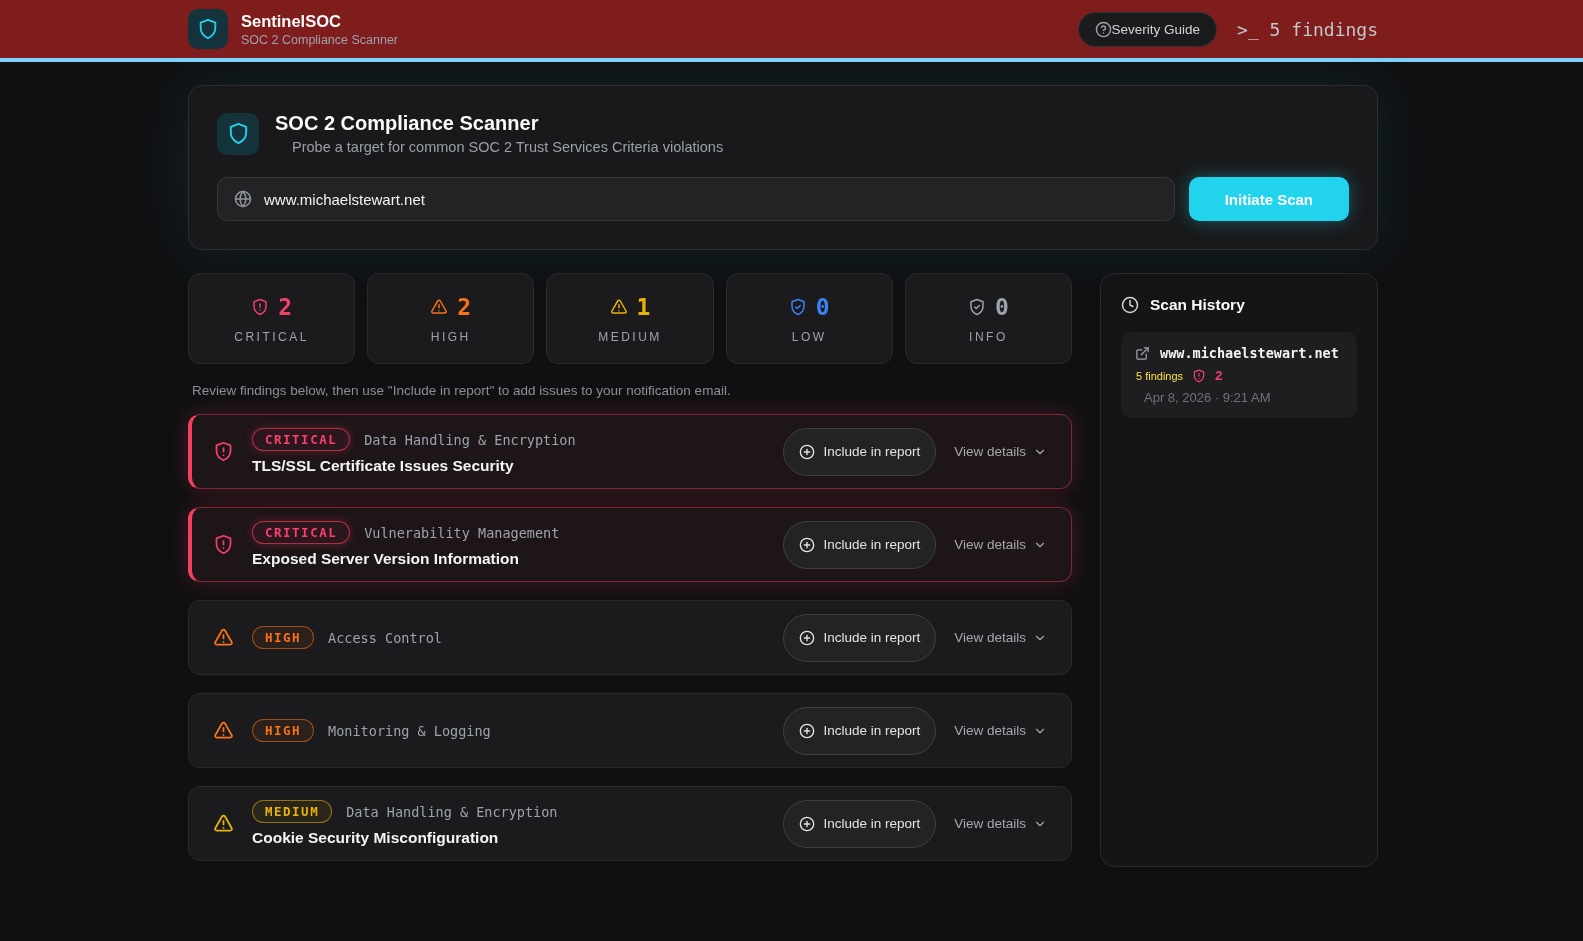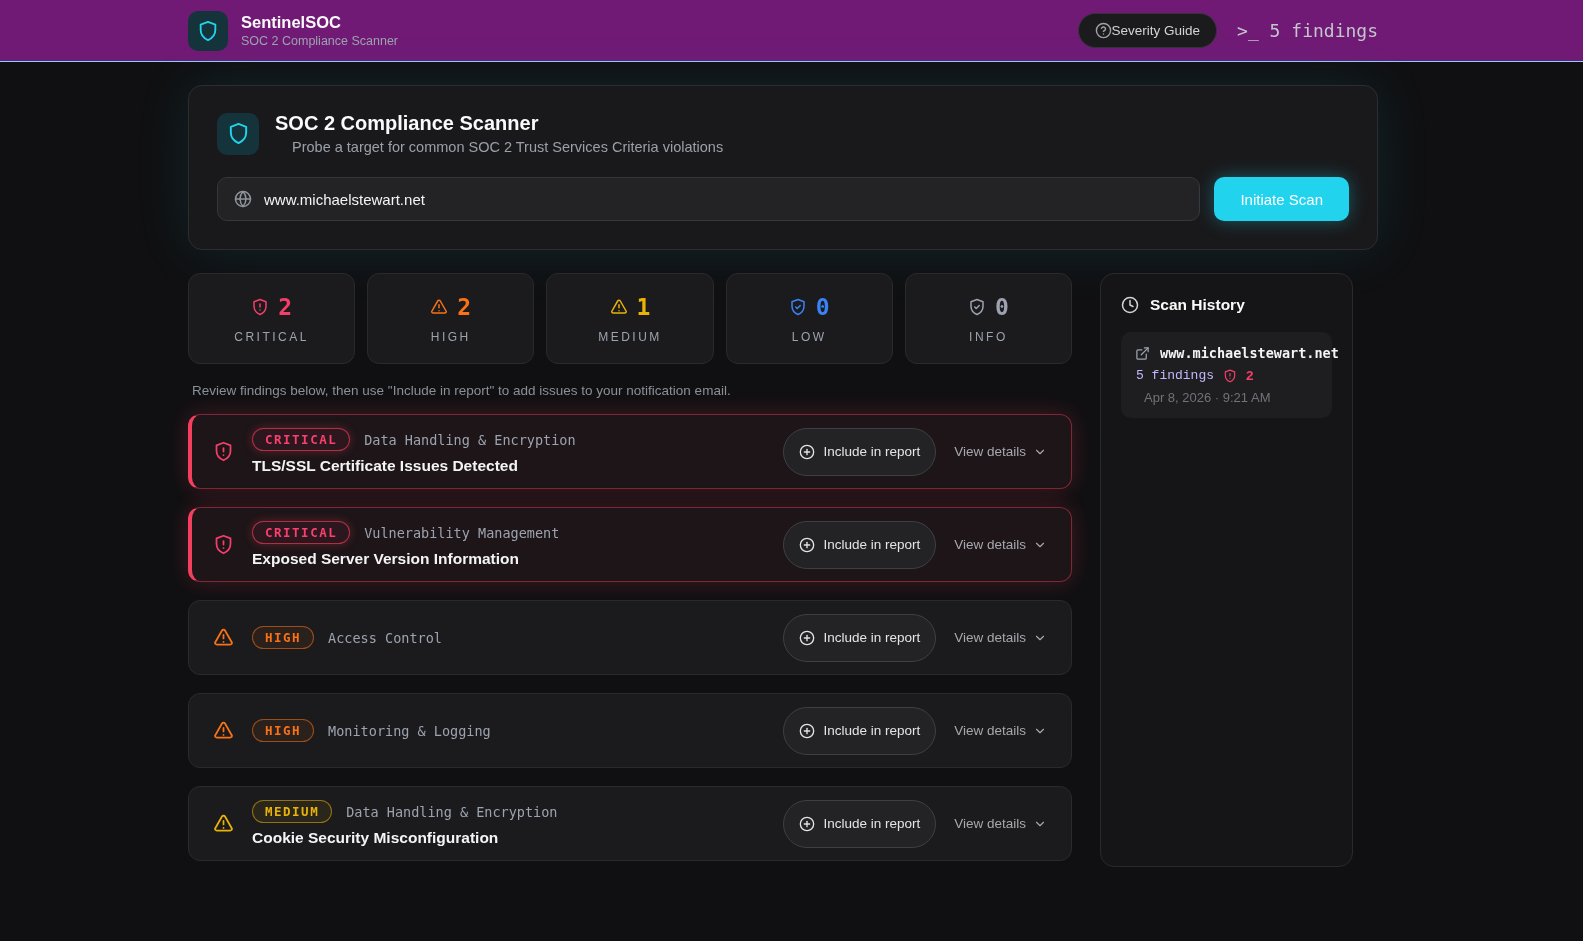--- a/index.html
+++ b/index.html
@@ -6,21 +6,21 @@
   html,body { width:1583px; height:941px; overflow:hidden; }
   body {
     background:#101012;
     font-family:"Liberation Sans", sans-serif;
     color:#e5e7eb;
   }
   .mono { font-family:"DejaVu Sans Mono", monospace; }
 
   
   .topbar {
-    height:62px; background:#701a75; border-bottom:1px solid #7dd3fc;
+    height:62px; background:#7f1d1d; border-bottom:4px solid #7dd3fc;
     display:flex; align-items:center; justify-content:space-between;
     padding:0 205px 0 188px;
   }
   .brand { display:flex; align-items:center; gap:13px; }
   .logo-box {
     width:40px; height:40px; border-radius:10px; background:#15333a;
     display:flex; align-items:center; justify-content:center; color:#22d3ee;
   }
   .brand-name { font-size:16.5px; font-weight:bold; color:#fafafa; }
   .brand-sub { font-size:12.5px; color:#9ca3af; margin-top:2px; }
@@ -30,21 +30,21 @@
     background:#1b1b1d; border:1px solid #333338; border-radius:999px;
     padding:8px 16px; color:#d4d4d8; font-size:13.5px;
     font-family:"Liberation Sans", sans-serif;
   }
   .findings-counter { font-size:18px; color:#c3c7cc; display:flex; gap:10px; align-items:center; }
 
   
   .page { width:1190px; margin:23px 0 0 188px; }
   .cols { display:flex; gap:28px; margin-top:23px; }
   .col-left { width:884px; }
-  .col-right { width:253px; }
+  .col-right { width:278px; }
 
   
   .scan-card {
     background:#19191b; border:1px solid #2c2d30; border-radius:14px;
     padding:26px 28px 28px 28px;
     box-shadow:0 0 55px rgba(34,211,238,0.10);
   }
   .scan-head { display:flex; align-items:center; gap:16px; }
   .scan-icon-box {
     width:42px; height:42px; border-radius:10px; background:#15333a;
@@ -56,22 +56,22 @@
   .target-input {
     flex:1; height:44px; background:#232326; border:1px solid #37373b;
     border-radius:10px; display:flex; align-items:center; gap:12px;
     padding:0 16px; color:#8f959c;
   }
   .target-input input {
     flex:1; background:transparent; border:none; outline:none;
     color:#f4f4f5; font-size:15px; font-family:"Liberation Sans", sans-serif;
   }
   .btn-primary {
-    height:44px; padding:0 26px; border:none; border-radius:10px;
-    background:#22d3ee; color:#ffffff; font-size:15px; font-weight:normal;
+    height:44px; padding:0 36px; border:none; border-radius:10px;
+    background:#22d3ee; color:#ffffff; font-size:15px; font-weight:bold;
     cursor:pointer; font-family:"Liberation Sans", sans-serif;
     box-shadow:0 0 18px rgba(34,211,238,0.35);
   }
   .btn-secondary {
     height:44px; padding:0 22px; border-radius:10px; cursor:pointer;
     background:#1a1a1c; border:1px solid #3a3a3e; color:#d4d4d8;
     font-size:15px; display:flex; align-items:center; gap:10px;
     font-family:"Liberation Sans", sans-serif;
   }
 
@@ -136,21 +136,21 @@
     padding:22px 20px;
   }
   .history-head { display:flex; align-items:center; gap:11px; color:#d4d4d8; }
   .history-title { font-size:15.5px; font-weight:bold; color:#fafafa; }
   .history-item {
     margin-top:18px; background:#1e1e20; border-radius:10px; padding:13px 14px; cursor:pointer;
   }
   .hi-line1 { display:flex; align-items:center; gap:10px; color:#9ca3af; }
   .hi-target { font-family:"DejaVu Sans Mono", monospace; font-size:13.5px; font-weight:bold; color:#f4f4f5; }
   .hi-line2 { display:flex; align-items:center; gap:9px; margin-top:7px; padding-left:1px; }
-  .hi-findings { font-size:13px; color:#c4b5fd;font-family:Liberation Mono, monospace; }
+  .hi-findings { font-size:11px; color:#fde047; }
   .hi-crit { font-size:13.5px; color:#f43f6b; font-weight:bold; }
   .hi-date { font-size:13px; color:#6f7278; margin-top:7px; padding-left:1px;margin-left:8px; }
 
   svg { display:block; }
 </style>
 </head>
 <body>
 
 <div class="topbar">
   <div class="brand">
@@ -289,21 +289,21 @@
                 <path d="M12 22c-4.5-2-8-6-8-11V5l8-3 8 3v6c0 5-3.5 9-8 11z"></path>
                 <path d="M12 8v4"></path>
                 <path d="M12 16h.01"></path>
               </svg>
           </span>
           <div class="f-body">
             <div class="f-line1">
               <span class="badge critical">CRITICAL</span>
               <span class="f-category">Data Handling &amp; Encryption</span>
             </div>
-            <div class="f-title">TLS/SSL Certificate Issues Detected</div>
+            <div class="f-title">TLS/SSL Certificate Issues Security</div>
           </div>
           <div class="f-actions">
             <button class="include-btn">
               <span>
                 <svg width="16" height="16" viewBox="0 0 24 24" fill="none" stroke="currentColor" stroke-width="2" stroke-linecap="round" stroke-linejoin="round">
                     <circle cx="12" cy="12" r="10"></circle>
                     <path d="M8 12h8"></path>
                     <path d="M12 8v8"></path>
                   </svg>
               </span>

